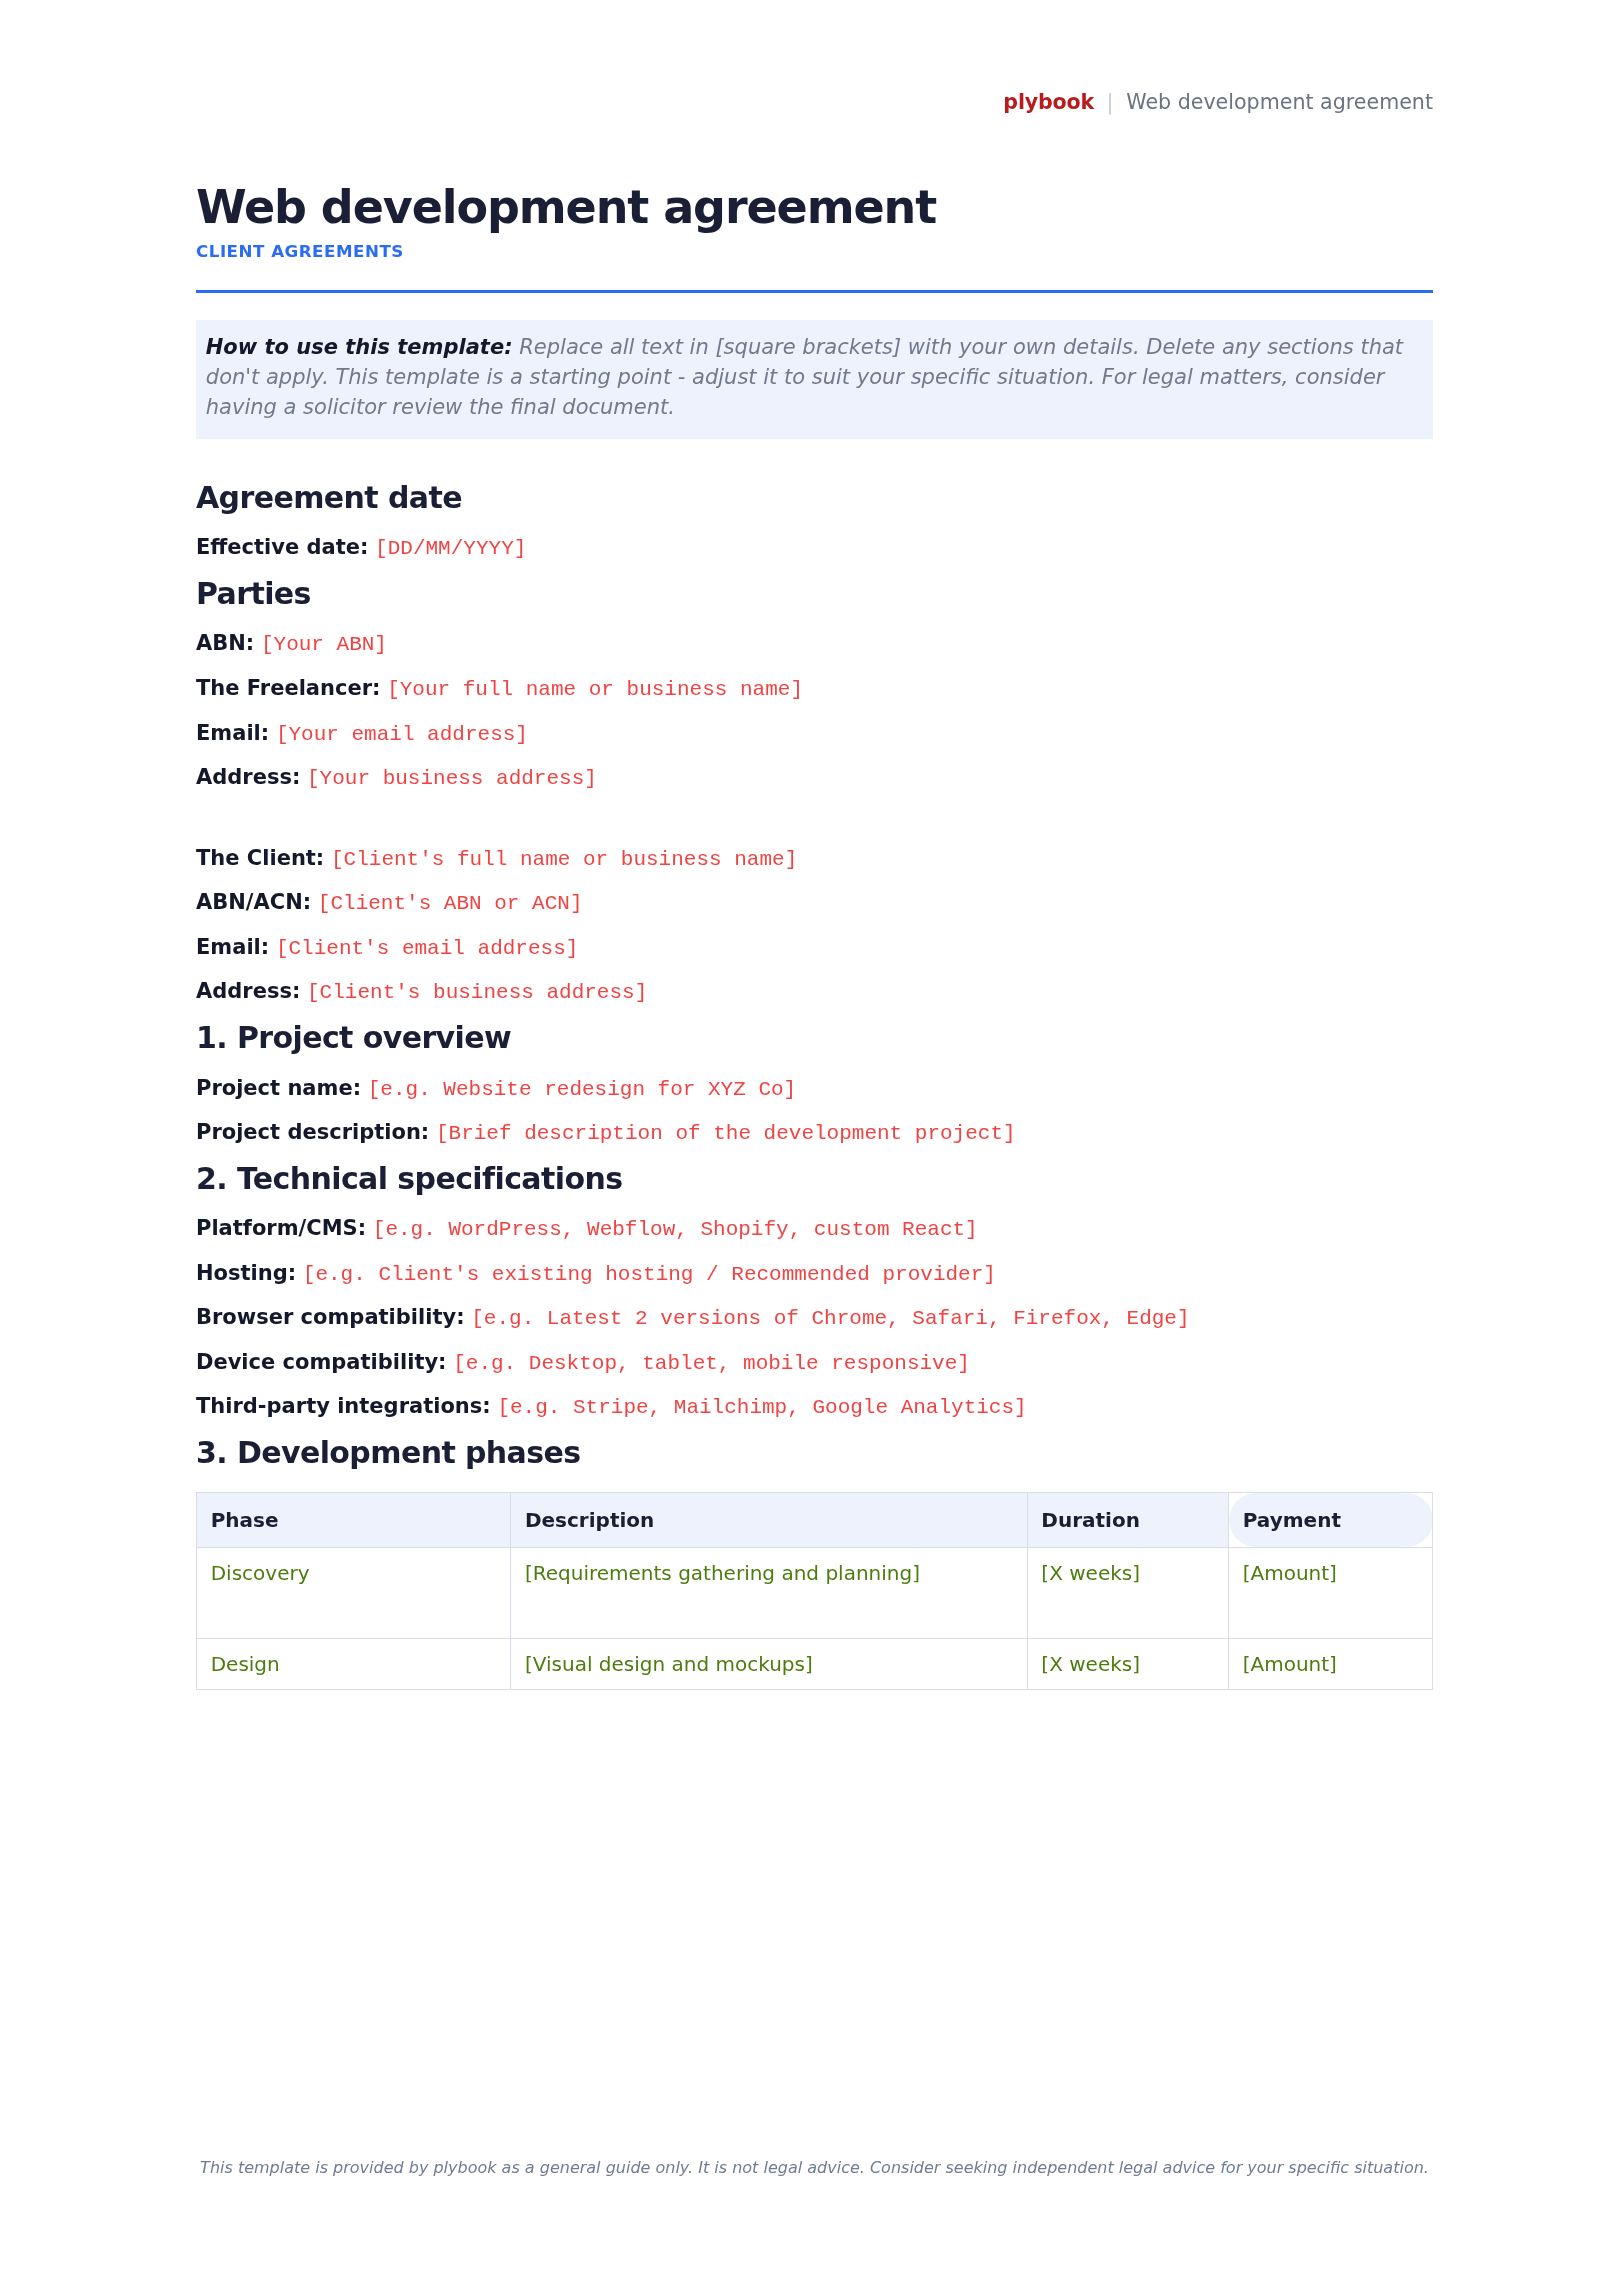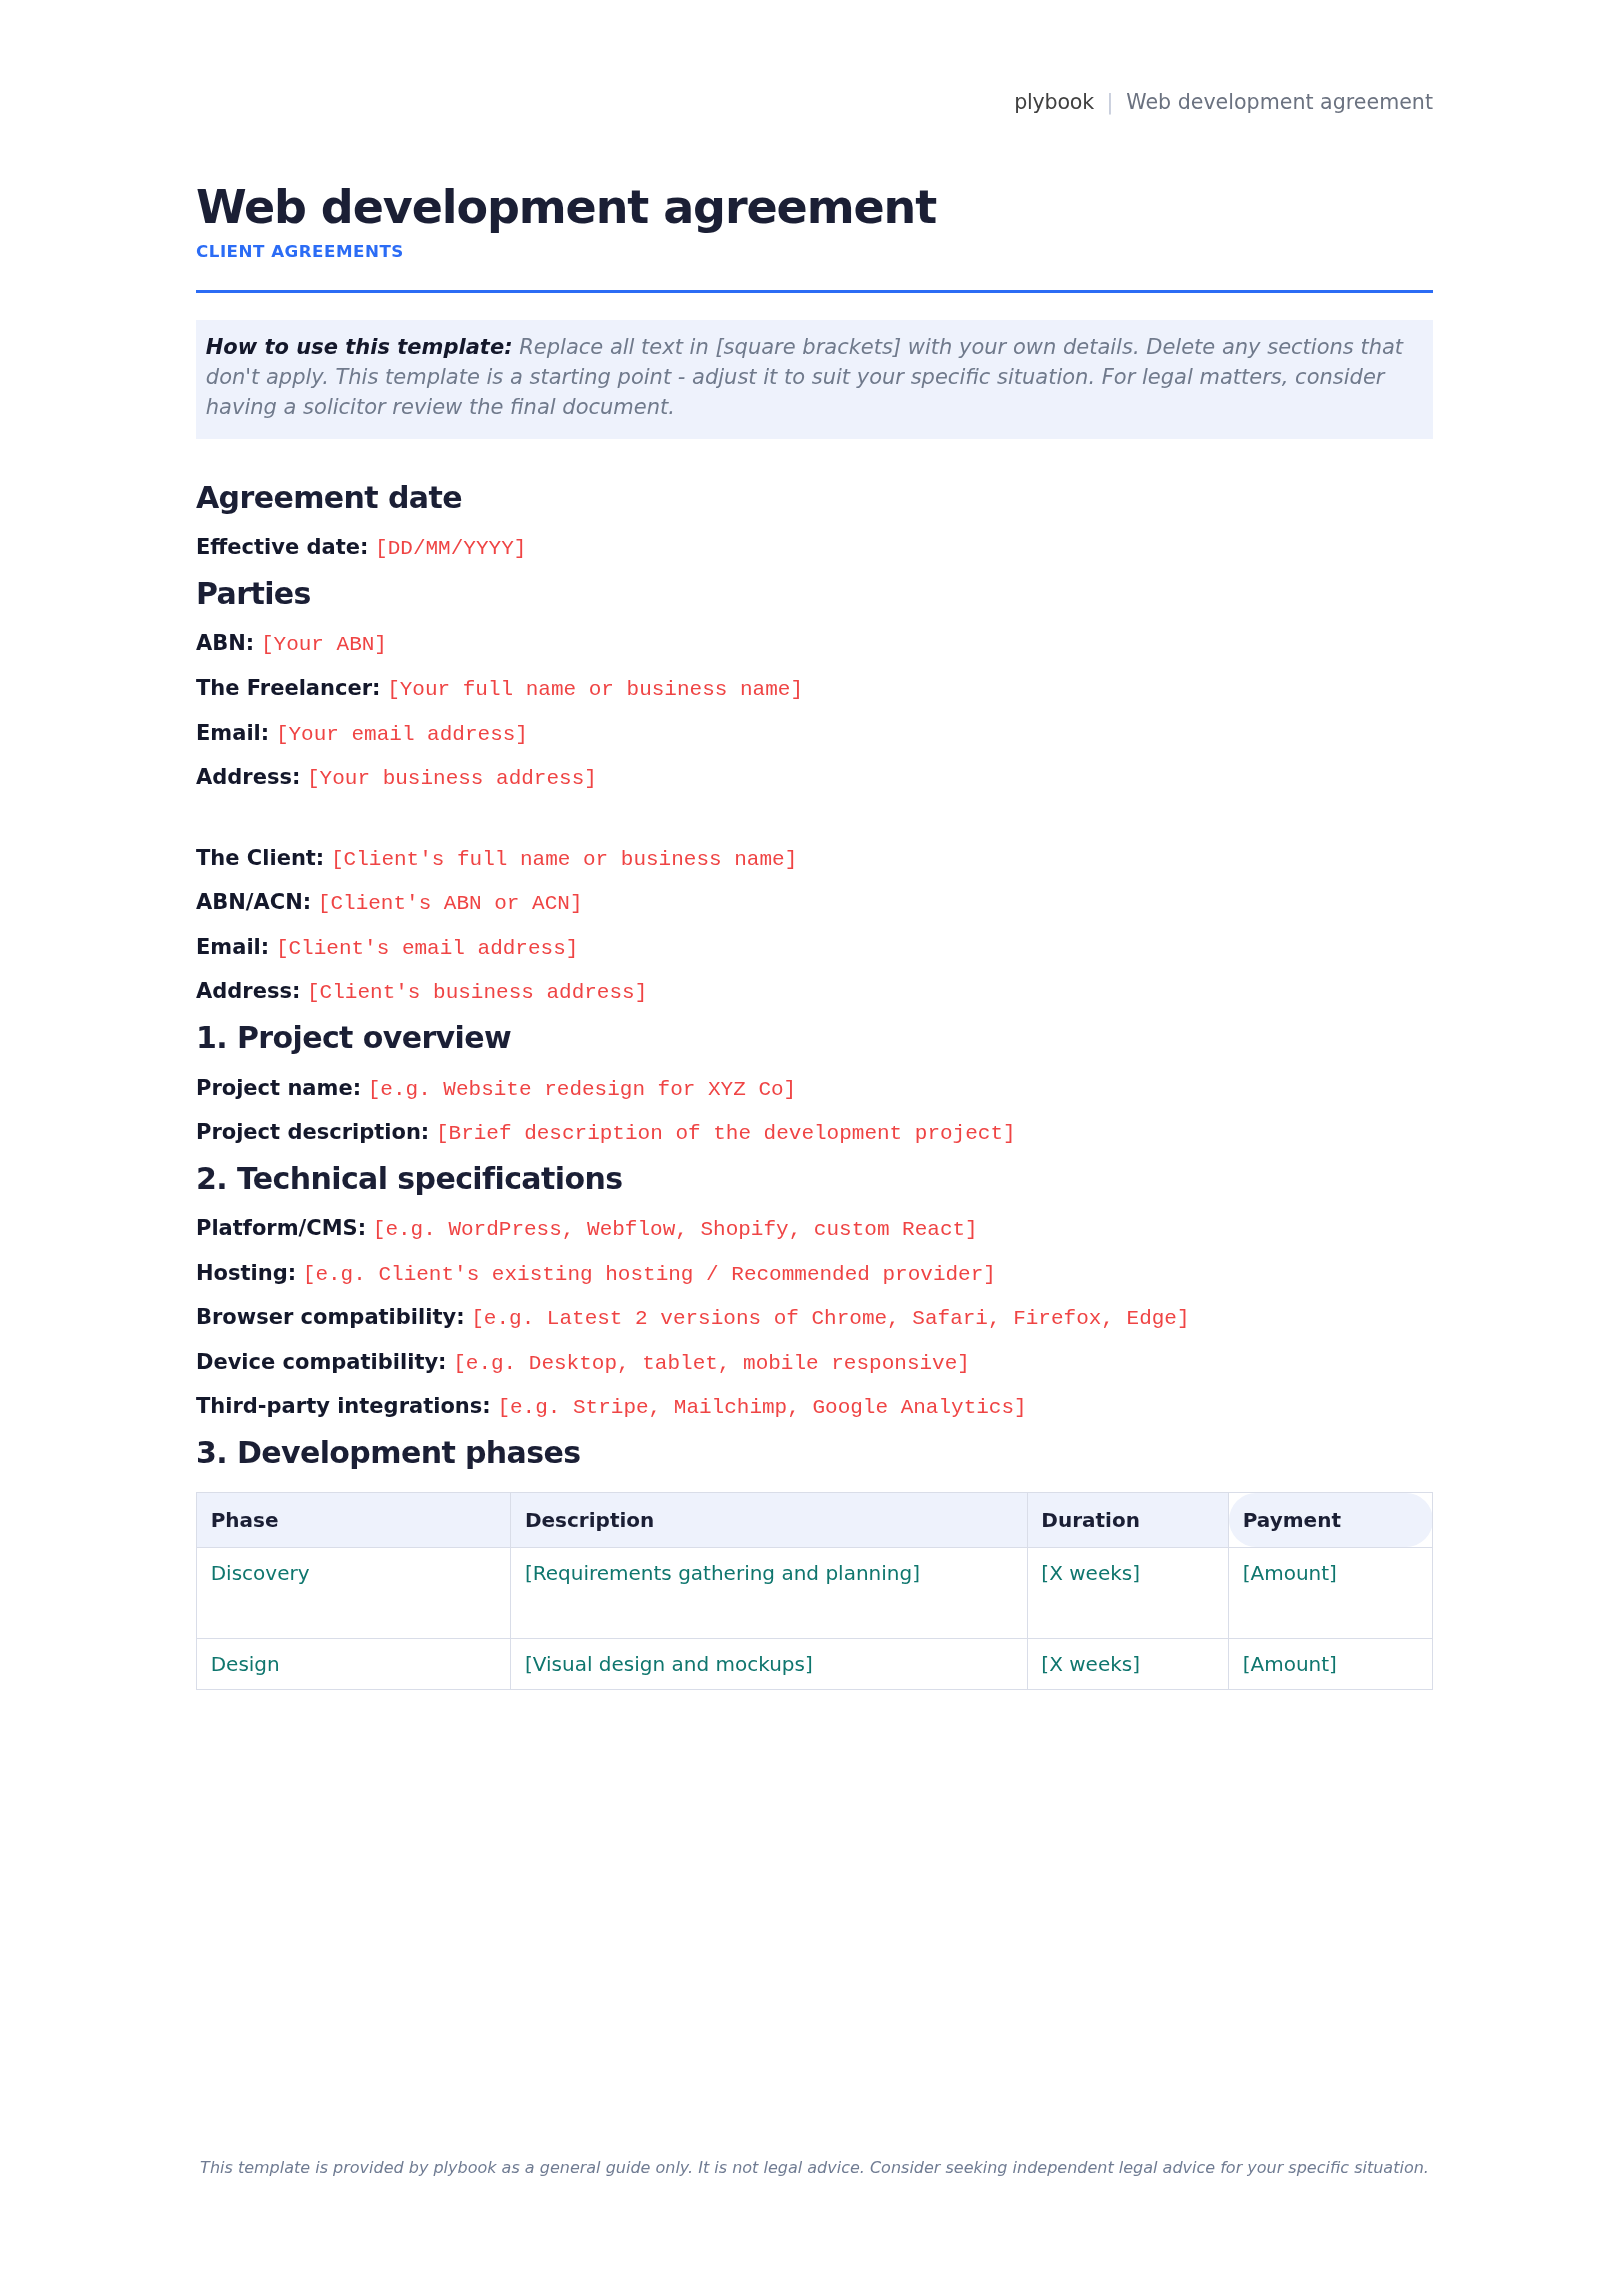--- a/index.html
+++ b/index.html
@@ -29,22 +29,22 @@
     position: absolute;
     top: 90px;
     left: 196px;
     right: 188px;
     display: flex;
     justify-content: flex-end;
     align-items: baseline;
     font-size: 20.6px;
   }
   .brand {
-    color: #404040;
-    font-weight: 400;
+    color: #b91c1c;
+    font-weight: 700;
     letter-spacing: -0.2px;
   }
   .header-sep {
     color: #c4cada;
     margin: 0 12.7px;
     font-weight: 400;
   }
   .header-title {
     color: #6b7280;
     font-weight: 400;
@@ -145,21 +145,21 @@
     line-height: 1.42;
   }
   table.phases thead th {
     background: #eef2fc;
     font-weight: 700;
     color: #1b1f35;
     padding-top: 12.7px;
     padding-bottom: 12.7px;
   }
   table.phases tbody td {
-    color: #0f766e;
+    color: #4d7c0f;
     font-weight: 400;
   }
   .col-phase { width: 211px; }
   .col-desc { width: 365px; }
   .col-dur { width: 125px; }
   .col-pay { width: 127px; border-radius: 27px; }
   .row-tall td { height: 69px; }
 
   
   .doc-footer {

